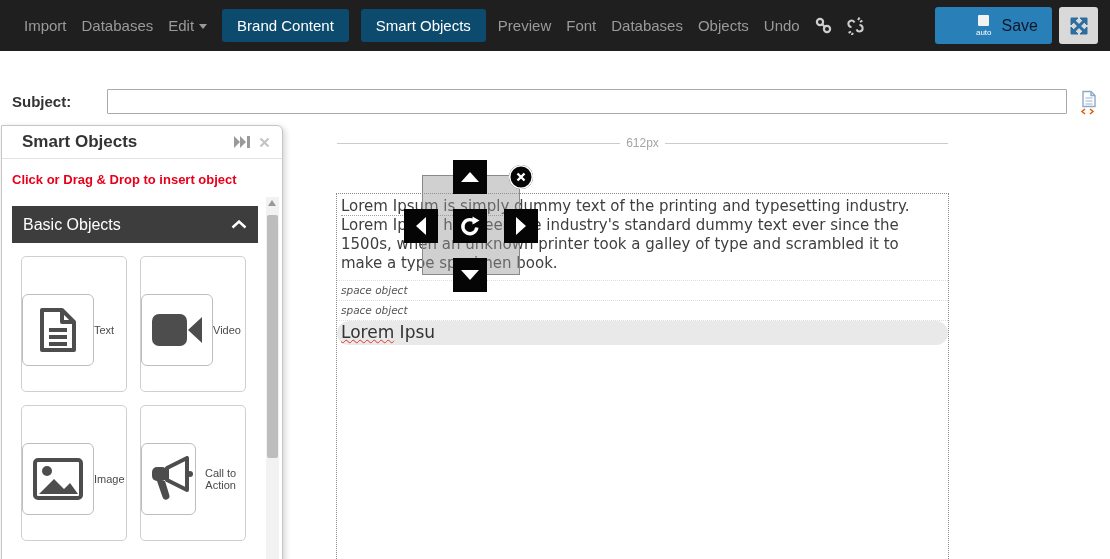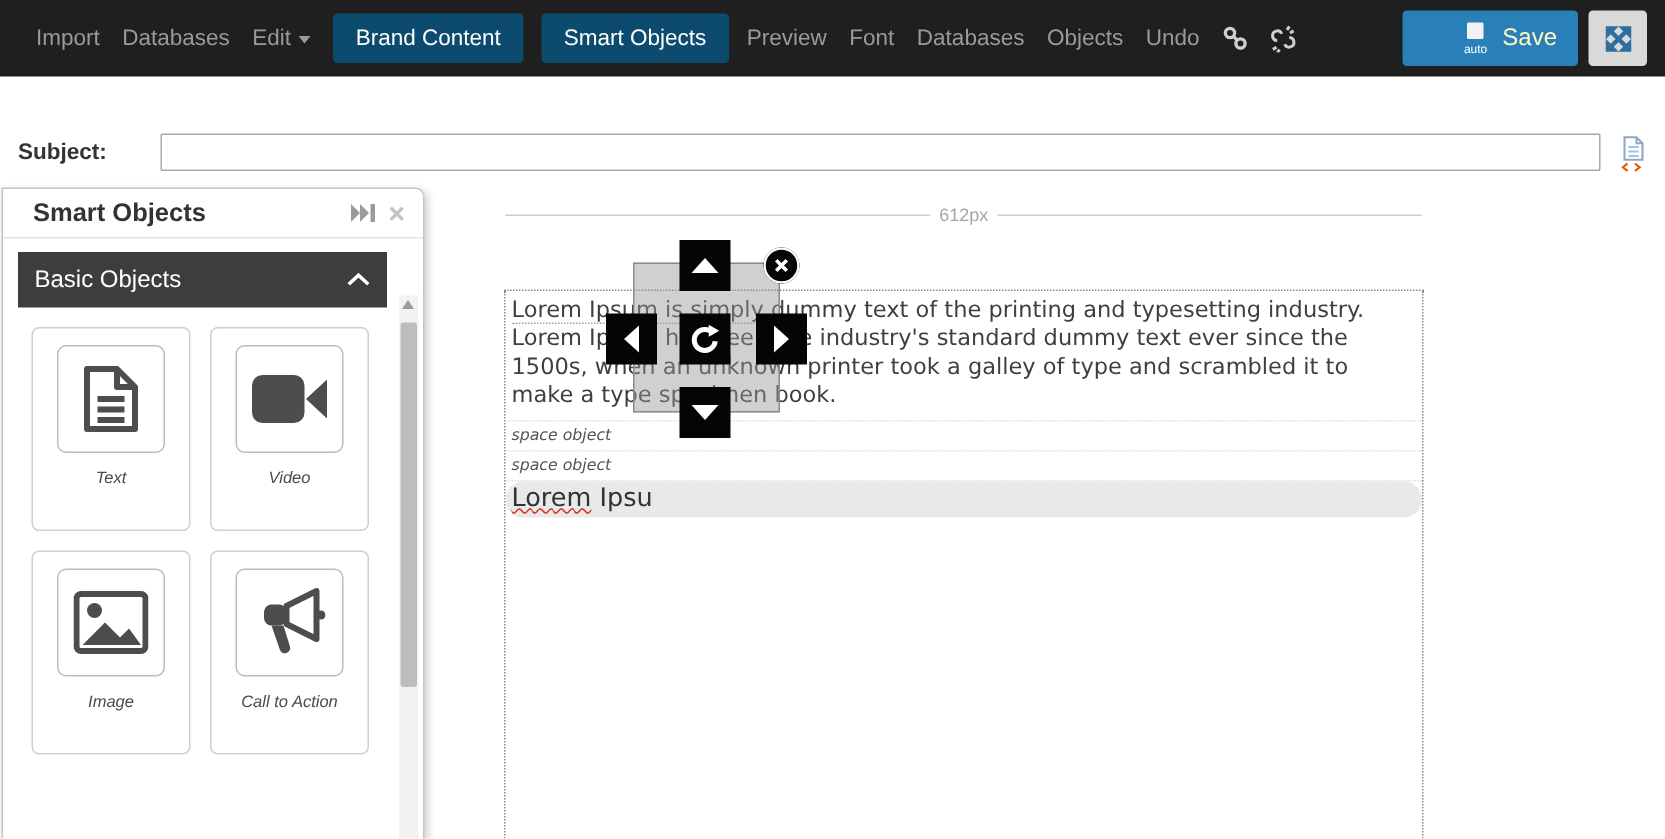--- a/index.html
+++ b/index.html
@@ -15,21 +15,21 @@
            border-top:5px solid #9a9a9a; margin-left:5px; margin-top:2px; }
   .tb-btn { background:#0c4a6e; color:#fff; font-size:15px; padding:8px 15px; border:none;
             border-radius:3px; margin-right:12px; cursor:pointer; font-family:inherit; white-space:nowrap; }
   .tb-icon { margin-right:14px; display:flex; align-items:center; cursor:pointer; }
   .tb-right { margin-left:auto; display:flex; align-items:center; }
   .save-btn { display:flex; align-items:center; background:#2980b9; border:none; border-radius:3px;
               height:37px; padding:3px 14px 3px 9px; cursor:pointer; }
   .auto-wrap { display:flex; flex-direction:column; align-items:center; margin-right:10px;margin-left:32px; }
   .auto-square { width:11px; height:11px; background:#f2f2f2; border-radius:1px; }
   .auto-label { font-size:8px; color:#fff; margin-top:2px; font-family:inherit; }
-  .save-label { color:#fef9c3; font-size:16px; font-family:inherit; }
+  .save-label { color:#0f172a; font-size:16px; font-family:inherit; }
   .expand-btn { width:39px; height:37px; background:#d9d9d9; border:none; border-radius:3px;
                 margin-left:7px; display:flex; align-items:center; justify-content:center; cursor:pointer; }
 
   
   .subject-label { position:absolute; left:12px; top:93px; font-weight:bold; font-size:15px; color:#333; }
   .subject-input { position:absolute; left:107px; top:89px; width:960px; height:25px;
                    border:1px solid #a9a9a9; border-radius:1px; padding:0 6px; font-size:14px; }
   .subject-icon { position:absolute; left:1080px; top:90px; width:18px; height:25px; cursor:pointer; }
 
   
@@ -77,21 +77,21 @@
   .panel-header { height:33px; border-bottom:1px solid #e3e3e3; display:flex; align-items:center;
                   padding:0 12px 0 20px; }
   .panel-title { font-weight:bold; font-size:17px; color:#333; flex:1; }
   .panel-hicon { margin-left:9px; cursor:pointer; display:flex; align-items:center; }
   .panel-hint { color:#e8001b; font-weight:bold; font-size:13px; padding:13px 10px 10px 10px; }
   .section-bar { margin:9px 24px 0 10px; height:37px; background:#3d3d3d; color:#fff;
                  display:flex; align-items:center; justify-content:space-between;
                  padding:0 11px; font-size:16px; cursor:pointer; }
   .tiles { margin:13px 0 0 19px; display:grid; grid-template-columns:106px 106px; gap:13px; }
   .tile { height:136px; border:1px solid #cfcfcf; border-radius:5px; background:#fff;
-          display:flex; flex-direction:column; align-items:center; cursor:pointer;font-style:italic; }
+          display:flex; flex-direction:row; align-items:center; cursor:pointer; }
   .tile-iconbox { margin-top:11px; width:72px; height:72px; border:1px solid #bdbdbd; border-radius:6px;
                   display:flex; align-items:center; justify-content:center; }
   .tile-label { margin-top:11px; font-size:11px; color:#4a4a4a; text-align:center; }
 
   .panel-scroll { position:absolute; right:3px; top:71px; bottom:2px; width:13px; background:#f2f2f2; }
   .scroll-up { position:absolute; top:3px; left:2px; width:0; height:0; cursor:pointer;
                border-left:4.5px solid transparent; border-right:4.5px solid transparent;
                border-bottom:6px solid #9a9a9a; }
   .scroll-thumb { position:absolute; top:18px; left:1px; width:11px; height:243px;
                   background:#bdbdbd; border-radius:2px; cursor:grab; }
@@ -220,20 +220,21 @@
           <rect x="13" y="0" width="3" height="12"></rect>
       </svg>
     </span>
     <span class="panel-hicon">
       <svg width="11" height="11" viewBox="0 0 11 11">
         <path d="M1.5 1.5 L9.5 9.5 M9.5 1.5 L1.5 9.5" stroke="#c4c4c4" stroke-width="2.2"></path>
       </svg>
     </span>
   </div>
 
+  <div class="panel-hint">Click or Drag &amp; Drop to insert object</div>
 
   <div class="section-bar">
     <span>Basic Objects</span>
     <svg width="16" height="9" viewBox="0 0 16 9">
       <polyline points="1.5,7.5 8,1.5 14.5,7.5" fill="none" stroke="#fff" stroke-width="2.4"></polyline>
     </svg>
   </div>
 
   <div class="tiles">
     <div class="tile">

